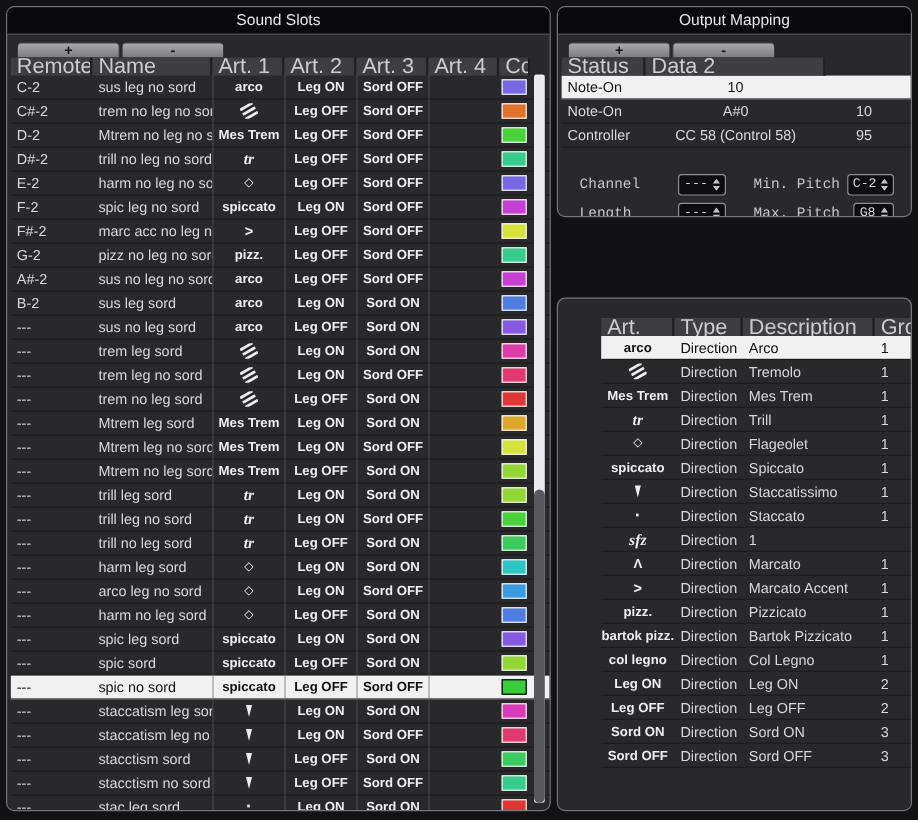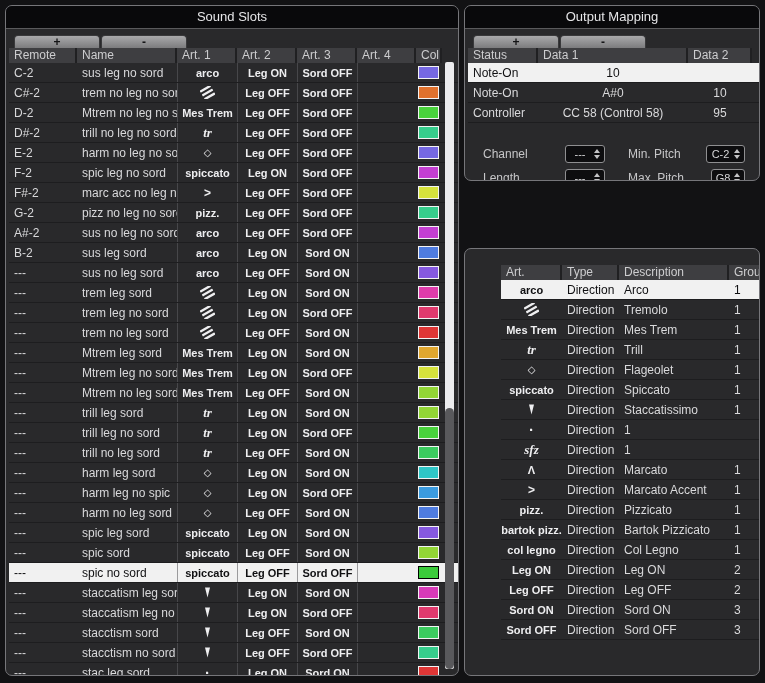--- a/index.html
+++ b/index.html
@@ -12,21 +12,21 @@
   #articulations{left:464px;top:248px;width:296px;height:428px;}
   .panel-title{height:22px;line-height:22px;text-align:center;background:#09090b;
                border-bottom:1px solid #5a5a5c;color:#e6e6e8;font-size:13px;}
   
   .pm-strip{display:flex;gap:1px;margin:6px 0 0 8px;height:13px;}
   .pm{width:86px;height:13px;background:linear-gradient(#a9a9ab,#7c7c7e);
       border:1px solid #39393b;border-bottom:none;border-radius:4px 4px 0 0;
       color:#151517;font-size:12px;line-height:9px;font-weight:bold;padding:0;cursor:default;}
   
   .thead{display:grid;margin-left:3px;height:15px;}
-  .hcell{background:#3e3e41;color:#cdcdcf;font-size:12px;line-height:15px;
+  .hcell{background:#3e3e41;color:#cdcdcf;font-size:18px;line-height:15px;
          padding-left:5px;border-right:2px solid #202022;white-space:nowrap;overflow:hidden;box-sizing:border-box;}
   .row{display:grid;height:19px;border-bottom:1px solid #1d1d1f;align-items:stretch;margin-left:3px;}
   .cell{font-size:12px;color:#d9d9db;padding-left:5px;white-space:nowrap;overflow:hidden;
         display:flex;align-items:center;box-sizing:border-box;}
   .row.selected{background:#f1f1f1;}
   .row.selected .cell{color:#101012;}
   
   .ss-grid{grid-template-columns:68px 100px 60px 60px 60px 59px 26px;}
   .cell.art{justify-content:center;padding:0;font-weight:bold;font-size:11px;color:#eeeef0;
             border-left:1px solid #47474a;}
@@ -41,21 +41,21 @@
   .g-marcato-icon{font-size:11px;font-weight:bold;}
   .g-marcato-accent-icon{font-size:12px;font-weight:bold;}
   .g-staccato-icon{font-size:15px;font-weight:bold;line-height:6px;}
   .glyph-svg{display:flex;align-items:center;}
   
   .vscroll{position:absolute;right:4px;top:56px;bottom:6px;width:9px;background:#ececee;border-radius:2px;}
   .vscroll .thumb{position:absolute;left:0;width:9px;top:57%;height:43%;background:#59595c;border-radius:5px;}
   
   .om-grid{grid-template-columns:70px 150px 64px;}
   .cell.center{justify-content:center;padding:0;}
-  .ctrl-row{position:relative;height:19px;margin-top:5px;}
+  .ctrl-row{position:relative;height:19px;margin-top:5px;font-family:Liberation Mono, monospace;}
   .ctrl-row.first{margin-top:22px;}
   .ctrl-lbl{position:absolute;font-size:12px;color:#c6c6c8;line-height:19px;white-space:nowrap;}
   .lbl-l{left:18px;}
   .lbl-r{left:163px;}
   .spin{position:absolute;height:18px;top:0;background:#0d0d0f;border:1px solid #8f8f91;
         border-radius:3px;display:flex;align-items:center;box-sizing:border-box;}
   .spin-l{left:100px;width:40px;}
   .spin-r{right:14px;}
   .spin-r0{width:39px;} .spin-r1{width:34px;} .spin-r2{width:27px;} .spin-r3{width:42px;}
   .spin .val{flex:1;text-align:center;font-size:11px;color:#d6d6d8;padding-left:2px;}
@@ -371,21 +371,21 @@
           </div>
           <div class="cell art">Leg ON</div>
           <div class="cell art">Sord ON</div>
           <div class="cell art"></div>
           <div class="cell colcell">
             <span class="swatch" style="background: rgb(47, 198, 198);"></span>
           </div>
         </div>
         <div class="row ss-grid">
           <div class="cell">---</div>
-          <div class="cell">harm leg no spic</div>
+          <div class="cell">arco leg no sord</div>
           <div class="cell art">
             <span class="g-flageolet-icon">◇</span>
           </div>
           <div class="cell art">Leg ON</div>
           <div class="cell art">Sord OFF</div>
           <div class="cell art"></div>
           <div class="cell colcell">
             <span class="swatch" style="background: rgb(59, 155, 223);"></span>
           </div>
         </div>
@@ -523,21 +523,20 @@
   </section>
 
   <section class="panel" id="output-mapping">
     <div class="panel-title">Output Mapping</div>
     <div class="pm-strip">
       <button class="pm">+</button>
       <button class="pm">-</button>
     </div>
     <div class="thead om-grid" id="om-head">
         <div class="hcell">Status</div>
-        <div class="hcell">Data 1</div>
         <div class="hcell">Data 2</div>
       </div>
     <div id="om-body">
         <div class="row om-grid selected">
           <div class="cell">Note-On</div>
           <div class="cell center">10</div>
         </div>
         <div class="row om-grid">
           <div class="cell">Note-On</div>
           <div class="cell center">A#0</div>
@@ -693,20 +692,21 @@
           </div>
           <div class="cell">Direction</div>
           <div class="cell">Staccatissimo</div>
           <div class="cell">1</div>
         </div>
         <div class="row ar-grid">
           <div class="cell ar-art">
             <span class="g-staccato-icon">·</span>
           </div>
           <div class="cell">Direction</div>
+          <div class="cell">Staccato</div>
           <div class="cell">1</div>
         </div>
         <div class="row ar-grid">
           <div class="cell ar-art">
             <span class="g-sforzato-icon">sfz</span>
           </div>
           <div class="cell">Direction</div>
           <div class="cell">1</div>
         </div>
         <div class="row ar-grid">

